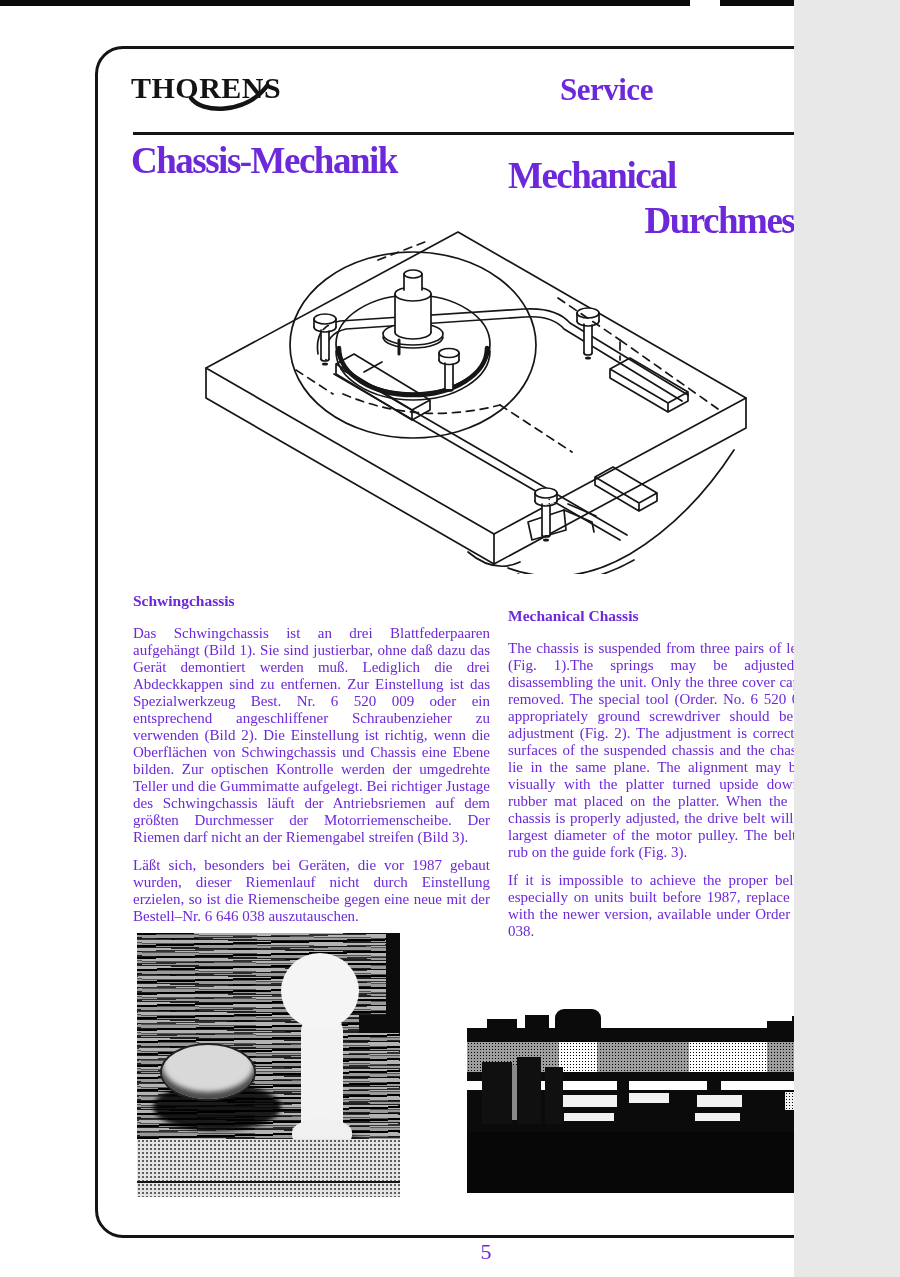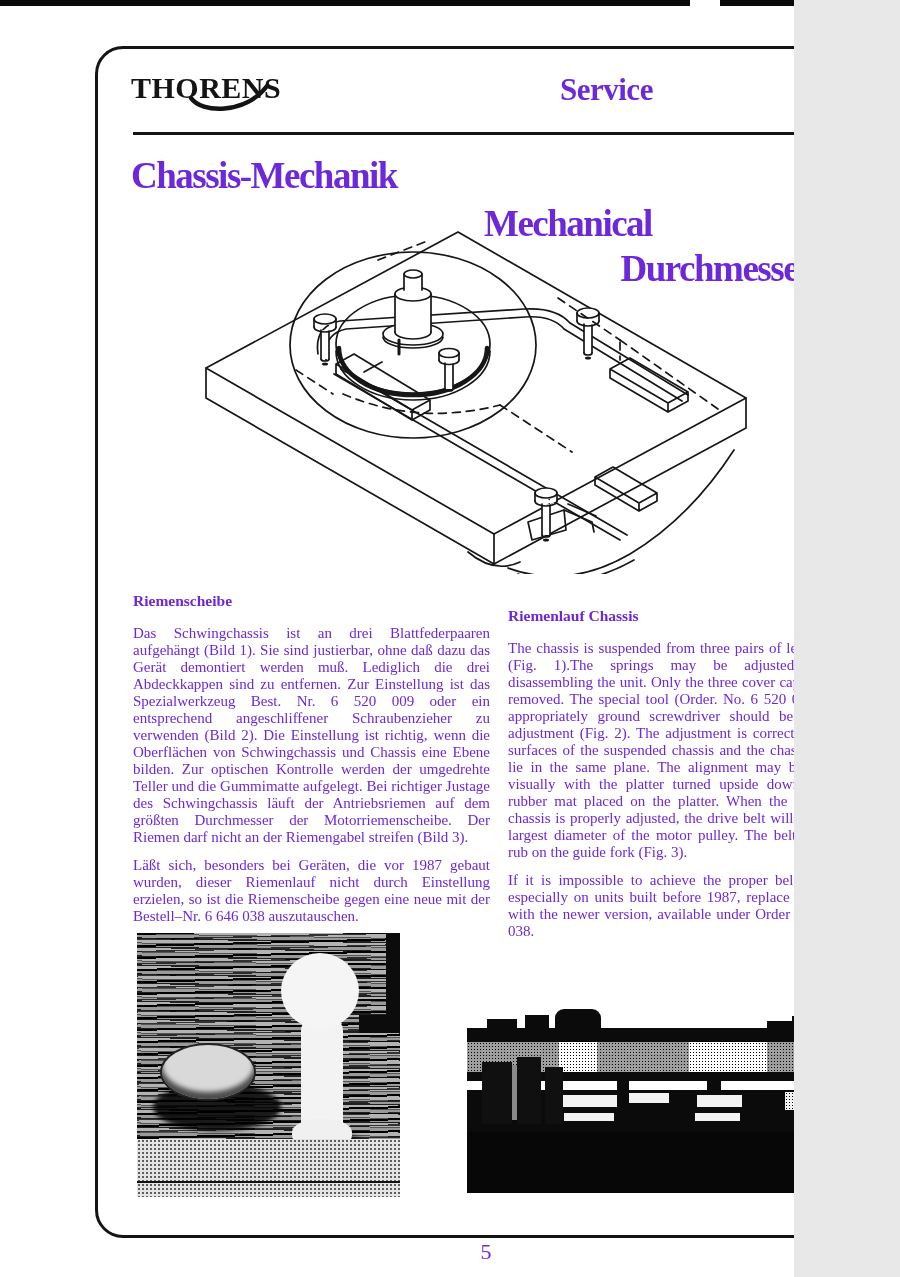--- a/index.html
+++ b/index.html
@@ -10,22 +10,22 @@
   .scan-bar{left:0;top:0;width:900px;height:6px;background:#0a0a0a;}
   .scan-gap{top:0;height:6px;background:#fff;}
   
   .frame{left:95px;top:46px;width:776px;height:1186px;border:3px solid #141414;border-radius:28px;}
   
   .brand-svg{left:131px;top:66px;width:200px;height:56px;}
   .service{left:560px;top:72px;width:277px;text-align:left;font-size:31px;font-weight:bold;letter-spacing:-0.5px;}
   .rule{left:133px;top:132px;width:724px;height:3px;background:#141414;}
   
   .title{font-size:37px;font-weight:bold;letter-spacing:-1.5px;line-height:45px;white-space:nowrap;}
-  .title-de{left:131px;top:153px;}
-  .title-en{left:484px;top:153px;width:329px;margin-top:48px;}
+  .title-de{left:131px;top:138px;}
+  .title-en{left:508px;top:153px;width:329px;}
   .title-en .l2{display:block;text-align:right;}
   
   .drawing{left:168px;top:222px;width:630px;height:352px;}
   
   .col{font-size:15px;line-height:17px;text-align:justify;}
   .col h3{font-size:15.5px;margin:0 0 15px 0;line-height:18px;}
   .col p{margin:0 0 11px 0;}
   .col-de{left:133px;top:592px;width:357px;}
   .col-en{left:508px;top:607px;width:349px;}
   
@@ -181,27 +181,27 @@
         <line x1="452" y1="120" x2="452" y2="138"></line>
         <path d="M175,172 Q250,204 332,183"></path>
         <line x1="332" y1="183" x2="404" y2="230"></line>
         <line x1="128" y1="148" x2="165" y2="172"></line>
         <line x1="210" y1="38" x2="262" y2="18"></line>
       </g>
     </g>
   </svg>
 
   <div class="abs col col-de">
-    <h3>Riemenscheibe</h3>
+    <h3>Schwingchassis</h3>
     <p>Das Schwingchassis ist an drei Blattfederpaaren aufgehängt (Bild 1). Sie sind justierbar, ohne daß dazu das Gerät demontiert werden muß. Lediglich die drei Abdeckkappen sind zu entfernen. Zur Einstellung ist das Spezialwerkzeug Best. Nr. 6 520 009 oder ein entsprechend angeschliffener Schraubenzieher zu verwenden (Bild 2). Die Einstellung ist richtig, wenn die Oberflächen von Schwingchassis und Chassis eine Ebene bilden. Zur optischen Kontrolle werden der umgedrehte Teller und die Gummimatte aufgelegt. Bei richtiger Justage des Schwingchassis läuft der Antriebsriemen auf dem größten Durchmesser der Motorriemenscheibe. Der Riemen darf nicht an der Riemengabel streifen (Bild 3).</p>
     <p>Läßt sich, besonders bei Geräten, die vor 1987 gebaut wurden, dieser Riemenlauf nicht durch Einstellung erzielen, so ist die Riemenscheibe gegen eine neue mit der Bestell–Nr. 6 646 038 auszutauschen.</p>
   </div>
 
   <div class="abs col col-en">
-    <h3>Riemenlauf Chassis</h3>
+    <h3>Mechanical Chassis</h3>
     <p>The chassis is suspended from three pairs of leaf springs (Fig. 1).The springs may be adjusted without disassembling the unit. Only the three cover caps need be removed. The special tool (Order. No. 6 520 009) or an appropriately ground screwdriver should be used for adjustment (Fig. 2). The adjustment is correct when the surfaces of the suspended chassis and the chassis proper lie in the same plane. The alignment may be verified visually with the platter turned upside down and the rubber mat placed on the platter. When the suspended chassis is properly adjusted, the drive belt will run at the largest diameter of the motor pulley. The belt must not rub on the guide fork (Fig. 3).</p>
     <p>If it is impossible to achieve the proper belt position, especially on units built before 1987, replace the pulley with the newer version, available under Order No. 6 323 038.</p>
   </div>
 
   <div class="abs photoL">
     <div class="abs frame-v"></div>
     <div class="abs frame-h"></div>
     <div class="abs cap-shadow"></div>
     <div class="abs cap"></div>
     <div class="abs tool-shadow"></div>

